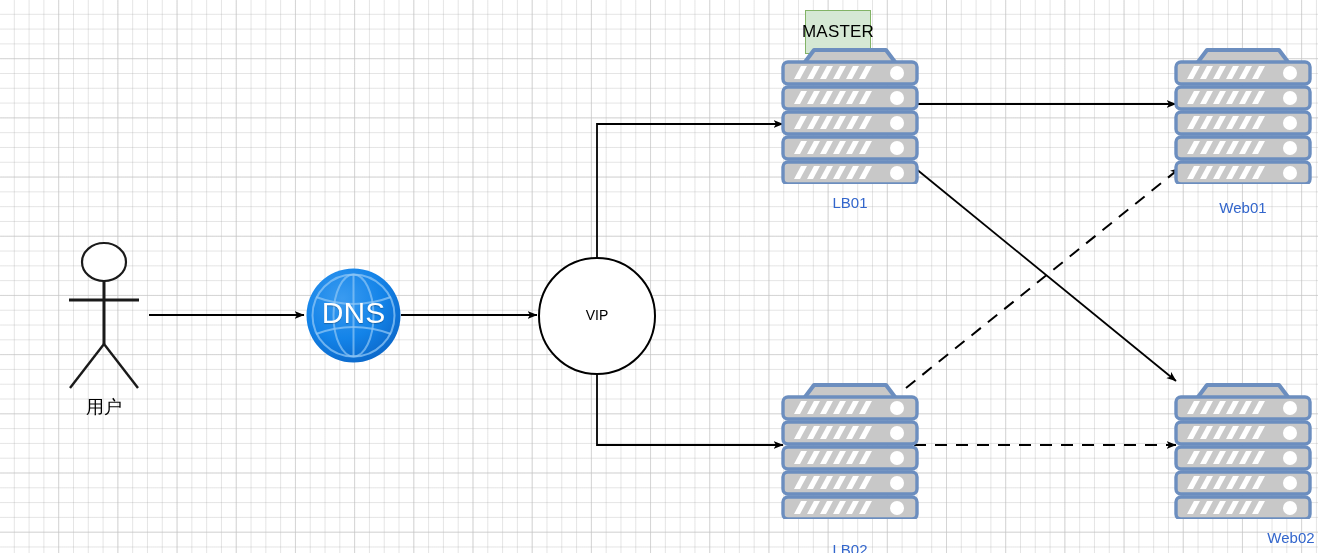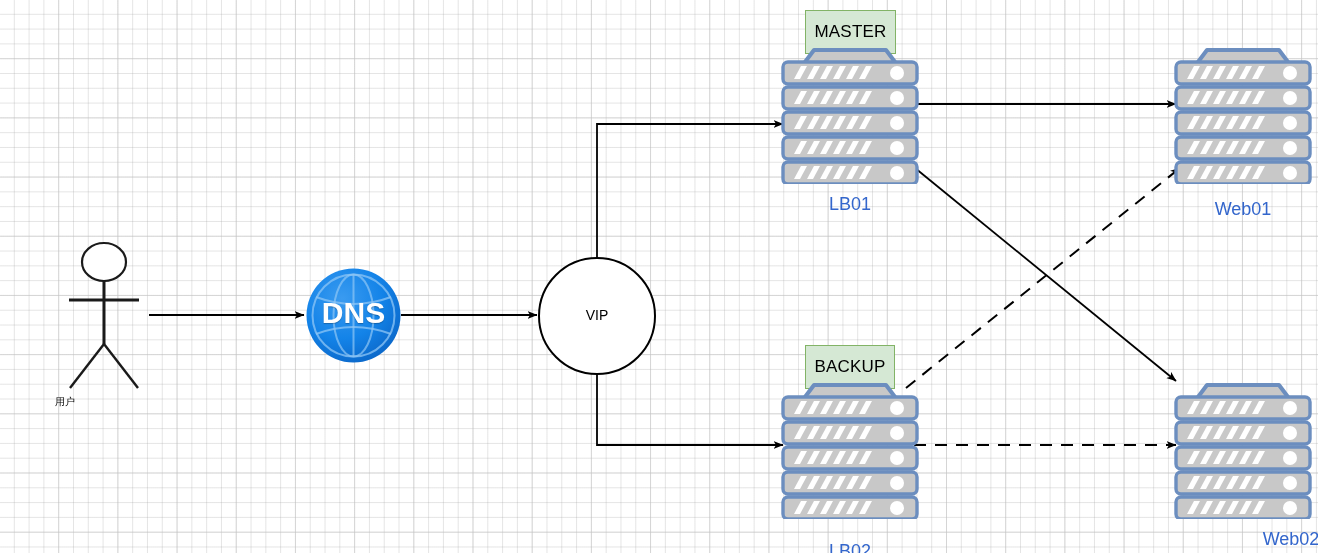--- a/index.html
+++ b/index.html
@@ -33,28 +33,29 @@
     width: 1318px;
     height: 553px;
   }
   .node {
     position: absolute;
   }
   .node-label {
     position: absolute;
     text-align: center;
     color: #3366CC;
-    font-size: 18px;
+    font-size: 15px;
     font-family: "Liberation Sans", sans-serif;
     white-space: nowrap;
   }
   .actor-label {
     position: absolute;
+    text-align: center;
     color: #000000;
-    font-size: 10px;
+    font-size: 18px;
     font-family: Liberation Sans, sans-serif;
     white-space: nowrap;
   }
   .tag-box {
     position: absolute;
     box-sizing: border-box;
     background: #d5e8d4;
     border: 1px solid #82b366;
     color: #000000;
     font-size: 17px;
@@ -148,30 +149,30 @@
         </radialGradient>
       </defs>
       <circle cx="48.5" cy="48.5" r="47" fill="url(#globeGrad)"></circle>
       <circle cx="48.5" cy="48.5" r="41" fill="none" stroke="#8ec6f5" stroke-width="2" opacity="0.75"></circle>
       <ellipse cx="48.5" cy="48.5" rx="20" ry="41" fill="none" stroke="#8ec6f5" stroke-width="2" opacity="0.7"></ellipse>
       <line x1="48.5" y1="7.5" x2="48.5" y2="89.5" stroke="#8ec6f5" stroke-width="2" opacity="0.7"></line>
       <path d="M11,30 Q48.5,44 86,30" fill="none" stroke="#8ec6f5" stroke-width="2" opacity="0.75"></path>
       <path d="M11,67 Q48.5,53 86,67" fill="none" stroke="#8ec6f5" stroke-width="2" opacity="0.75"></path>
     </svg>
   </div>
-  <div class="dns-text" style="left:305px; top:296px; width:97px;font-weight:bold;">DNS</div>
+  <div class="dns-text" style="left:305px; top:296px; width:97px;">DNS</div>
 
   <div class="node" style="left:537px; top:256px; width:120px; height:120px;">
     <svg width="120" height="120" viewBox="0 0 120 120" xmlns="http://www.w3.org/2000/svg">
       <circle cx="60" cy="60" r="58" fill="#ffffff" stroke="#000000" stroke-width="2"></circle>
     </svg>
   </div>
   <div class="vip-text" style="left:537px; top:307px; width:120px;">VIP</div>
 
-  <div class="tag-box" style="left:805px; top:10px; width:91px; height:44px;">MASTER</div>
+  <div class="tag-box" style="left:805px; top:10px; width:66px; height:44px;">MASTER</div>
   <div class="node" style="left:780px; top:46px; width:140px; height:138px;">
     <svg width="140" height="138" viewBox="0 0 140 138" xmlns="http://www.w3.org/2000/svg">
       <path d="M22,20 L34,4 L106,4 L118,20 Z" fill="#c8c8c8" stroke="#6c8ebf" stroke-width="4" stroke-linejoin="round"></path>
       <g stroke="#6c8ebf" stroke-width="3.4">
         <rect x="3" y="16" width="134" height="22" rx="5" fill="#c8c8c8"></rect>
         <rect x="3" y="41" width="134" height="22" rx="5" fill="#c8c8c8"></rect>
         <rect x="3" y="66" width="134" height="22" rx="5" fill="#c8c8c8"></rect>
         <rect x="3" y="91" width="134" height="22" rx="5" fill="#c8c8c8"></rect>
         <rect x="3" y="116" width="134" height="22" rx="5" fill="#c8c8c8"></rect>
       </g>
@@ -219,21 +220,20 @@
             <path d="M53,17 L60,4 L66,4 L59,17 Z"></path>
           <path d="M66,17 L73,4 L79,4 L72,17 Z"></path>
             <path d="M79,17 L86,4 L92,4 L85,17 Z"></path>
           <circle cx="117" cy="11" r="7"></circle>
         </g>
       </g>
     </svg>
   </div>
   <div class="node-label" style="left:780px; top:194px; width:140px;">LB01</div>
 
-  <div class="tag-box" style="left:805px; top:345px; width:90px; height:44px;">BACKUP</div>
   <div class="node" style="left:780px; top:381px; width:140px; height:138px;">
     <svg width="140" height="138" viewBox="0 0 140 138" xmlns="http://www.w3.org/2000/svg">
       <path d="M22,20 L34,4 L106,4 L118,20 Z" fill="#c8c8c8" stroke="#6c8ebf" stroke-width="4" stroke-linejoin="round"></path>
       <g stroke="#6c8ebf" stroke-width="3.4">
         <rect x="3" y="16" width="134" height="22" rx="5" fill="#c8c8c8"></rect>
         <rect x="3" y="41" width="134" height="22" rx="5" fill="#c8c8c8"></rect>
         <rect x="3" y="66" width="134" height="22" rx="5" fill="#c8c8c8"></rect>
         <rect x="3" y="91" width="134" height="22" rx="5" fill="#c8c8c8"></rect>
         <rect x="3" y="116" width="134" height="22" rx="5" fill="#c8c8c8"></rect>
       </g>

